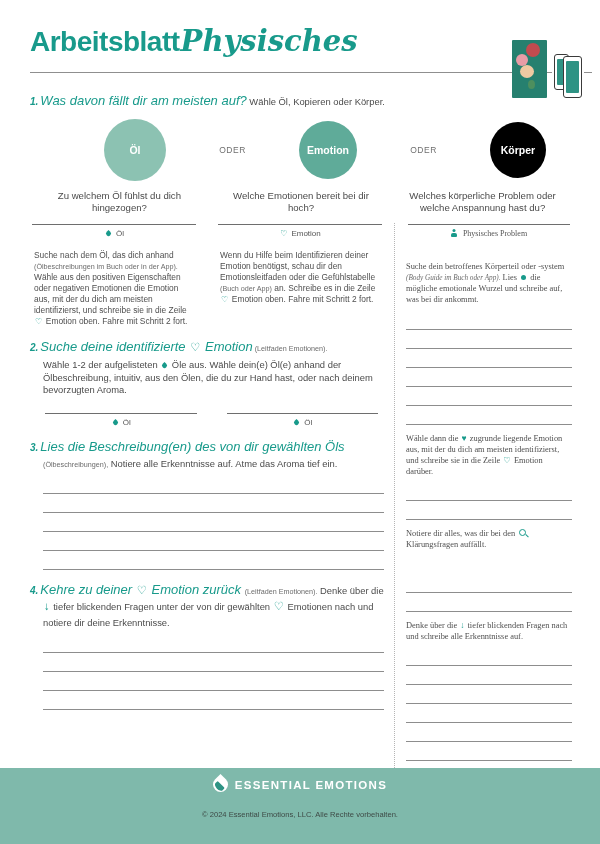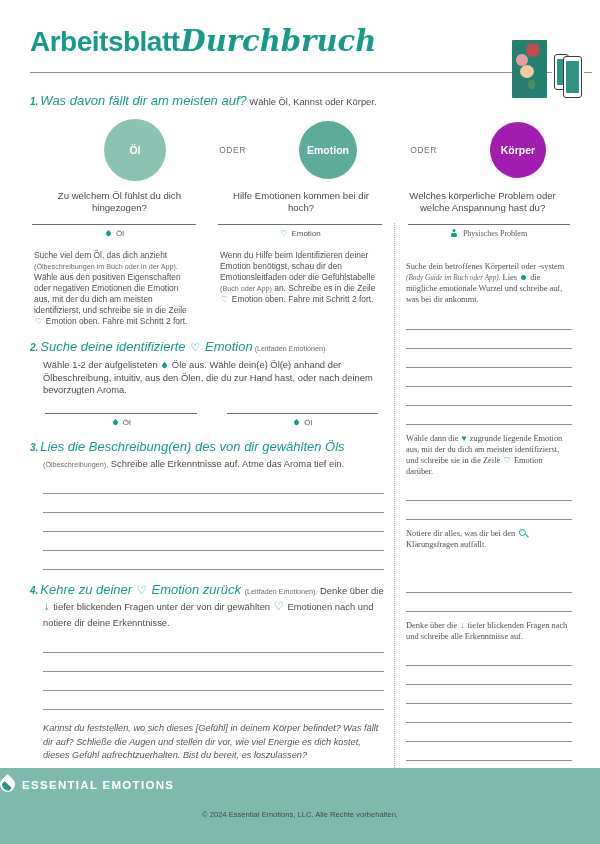--- a/index.html
+++ b/index.html
@@ -89,74 +89,74 @@
   .mag::after{content:'';position:absolute;width:3.5px;height:1.3px;background:#189a8b;
        transform:rotate(45deg);right:-3px;bottom:-1px;}
   .bodyic{display:inline-block;position:relative;width:7px;height:8px;margin-right:2px;vertical-align:-1px;}
   .bodyic::before{content:'';position:absolute;top:0;left:50%;transform:translateX(-50%);
        width:3px;height:3px;border-radius:50%;background:#189a8b;}
   .bodyic::after{content:'';position:absolute;bottom:0;left:50%;transform:translateX(-50%);
        width:6px;height:4px;border-radius:2px 2px 1px 1px;background:#189a8b;}
 
   
   .footer{position:absolute;left:0;right:0;bottom:0;height:76px;text-align:center;padding-top:9px;box-sizing:border-box;}
-  .brandrow{display:flex;align-items:center;gap:7px;}
+  .brandrow{display:flex;align-items:center;justify-content:center;gap:7px;}
   .logo-drop{display:inline-block;width:15px;height:15px;background:#fff;
        border-radius:0 50% 50% 50%;transform:rotate(45deg);position:relative;}
   .logo-drop::after{content:'';position:absolute;left:2.5px;right:2.5px;bottom:2.5px;height:6px;
        background:#2e9384;border-radius:1px 1px 50% 50%;}
   .brand{color:#fff;font-weight:bold;font-size:11.5px;letter-spacing:1.3px;}
   .copy{font-size:7.6px;color:#3e4a46;line-height:1.5;}
   .copy1{margin-top:17px;}
 </style>
 </head>
 <body>
 
 <div class="page">
   <div class="content">
 
     <div class="titlerow">
-      <span class="title">Arbeitsblatt</span><span class="subtitle">Durchbruch</span>
+      <span class="title">Arbeitsblatt</span><span class="subtitle">Physisches</span>
     </div>
 
     <div class="step1head">
-      <span class="num">1.</span><span class="sh">Was davon fällt dir am meisten auf?</span><span class="dark"> Wähle Öl, Kannst oder Körper.</span>
+      <span class="num">1.</span><span class="sh">Was davon fällt dir am meisten auf?</span><span class="dark"> Wähle Öl, Kopieren oder Körper.</span>
     </div>
 
     <div class="circles">
       <div class="circle c1" style="background: rgb(140, 194, 178);">
           <span>Öl</span>
         </div>
       <span class="oder">ODER</span>
       <div class="circle c2" style="background: rgb(95, 171, 153);">
           <span>Emotion</span>
         </div>
       <span class="oder">ODER</span>
-      <div class="circle c3" style="background: #a21caf;">
+      <div class="circle c3" style="background: #000000;">
           <span>Körper</span>
         </div>
     </div>
 
     <div class="questions">
       <div class="q q1">Zu welchem Öl fühlst du dich hingezogen?</div>
-      <div class="q q2">Hilfe Emotionen kommen bei dir hoch?</div>
+      <div class="q q2">Welche Emotionen bereit bei dir hoch?</div>
       <div class="q q3">Welches körperliche Problem oder welche Anspannung hast du?</div>
     </div>
 
     <div class="main">
       <div class="left">
 
         <div class="twocol">
           <div class="halfcol">
             <div class="ansline wl-answer"></div>
             <div class="anslabel">
                 <span class="drop"></span>
                 <span>Öl</span>
               </div>
-            <p class="colpara"><span>Suche viel dem Öl, das dich anzieht </span><span class="sm">(Ölbeschreibungen im Buch oder in der App).</span><span> Wähle aus den positiven Eigenschaften oder negativen Emotionen die Emotion aus, mit der du dich am meisten identifizierst, und schreibe sie in die Zeile </span><span class="ih">♡</span><span> Emotion oben. Fahre mit Schritt 2 fort.</span></p>
+            <p class="colpara"><span>Suche nach dem Öl, das dich anhand </span><span class="sm">(Ölbeschreibungen im Buch oder in der App).</span><span> Wähle aus den positiven Eigenschaften oder negativen Emotionen die Emotion aus, mit der du dich am meisten identifizierst, und schreibe sie in die Zeile </span><span class="ih">♡</span><span> Emotion oben. Fahre mit Schritt 2 fort.</span></p>
           </div>
           <div class="halfcol">
             <div class="ansline"></div>
             <div class="anslabel">
                 <span class="ih">♡</span>
                 <span>Emotion</span>
               </div>
             <p class="colpara"><span>Wenn du Hilfe beim Identifizieren deiner Emotion benötigst, schau dir den Emotionsleitfaden oder die Gefühlstabelle </span><span class="sm">(Buch oder App)</span><span> an. Schreibe es in die Zeile </span><span class="ih">♡</span><span> Emotion oben. Fahre mit Schritt 2 fort.</span></p>
           </div>
         </div>
@@ -179,21 +179,21 @@
               <div class="anslabel">
                   <span class="drop"></span>
                   <span>Öl</span>
                 </div>
             </div>
           </div>
         </div>
 
         <div class="step">
           <div class="stephead">
-            <span class="num">3.</span><span class="sh">Lies die Beschreibung(en) des von dir gewählten Öls </span><span class="sm">(Ölbeschreibungen),</span><span class="dark"> Schreibe alle Erkenntnisse auf. Atme das Aroma tief ein.</span>
+            <span class="num">3.</span><span class="sh">Lies die Beschreibung(en) des von dir gewählten Öls </span><span class="sm">(Ölbeschreibungen),</span><span class="dark"> Notiere alle Erkenntnisse auf. Atme das Aroma tief ein.</span>
           </div>
           <div class="lgroup">
             <div class="wl"></div>
             <div class="wl"></div>
             <div class="wl"></div>
             <div class="wl"></div>
             <div class="wl"></div>
           </div>
         </div>
 
@@ -202,21 +202,20 @@
             <span class="num">4.</span><span class="sh">Kehre zu deiner </span><span class="ih">♡</span><span class="sh"> Emotion zurück </span><span class="sm">(Leitfaden Emotionen).</span><span class="dark"> Denke über die </span><span class="ia">↓</span><span class="dark"> tiefer blickenden Fragen unter der von dir gewählten </span><span class="ih">♡</span><span class="dark"> Emotionen nach und notiere dir deine Erkenntnisse.</span>
           </div>
           <div class="lgroup">
             <div class="wl"></div>
             <div class="wl"></div>
             <div class="wl"></div>
             <div class="wl"></div>
           </div>
         </div>
 
-        <p class="closing">Kannst du feststellen, wo sich dieses [Gefühl] in deinem Körper befindet? Was fällt dir auf? Schließe die Augen und stellen dir vor, wie viel Energie es dich kostet, dieses Gefühl aufrechtzuerhalten. Bist du bereit, es loszulassen?</p>
       </div>
 
       <div class="right">
         <div class="ansline"></div>
         <div class="anslabel">
             <span class="bodyic"></span>
             <span>Physisches Problem</span>
           </div>
 
         <p class="rpara rp1"><span>Suche dein betroffenes Körperteil oder -system </span><span class="smi">(Body Guide im Buch oder App).</span><span> Lies </span><span class="doti"></span><span> die mögliche emotionale Wurzel und schreibe auf, was bei dir ankommt.</span></p>

